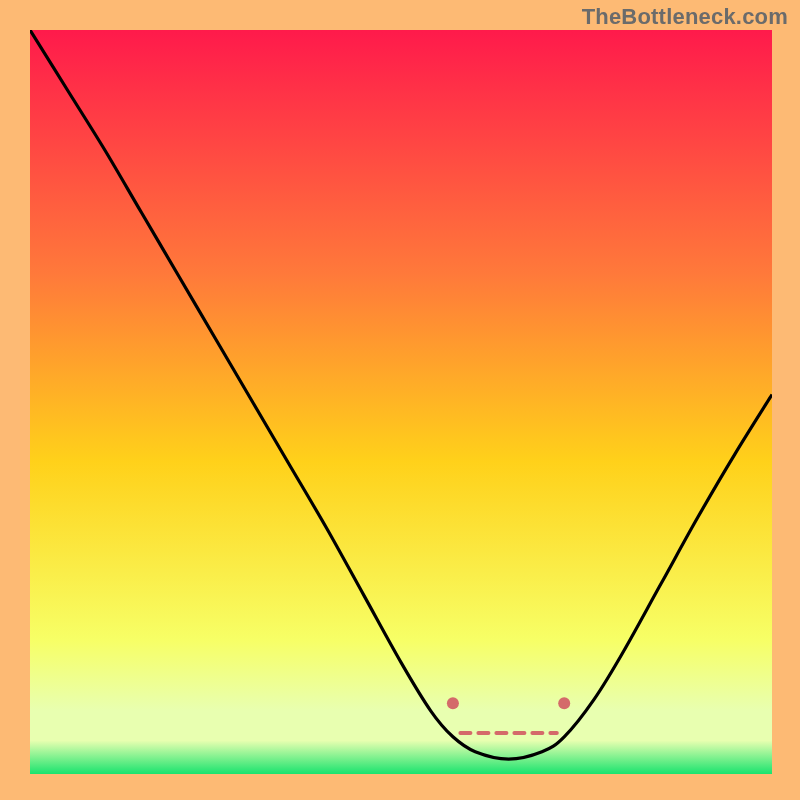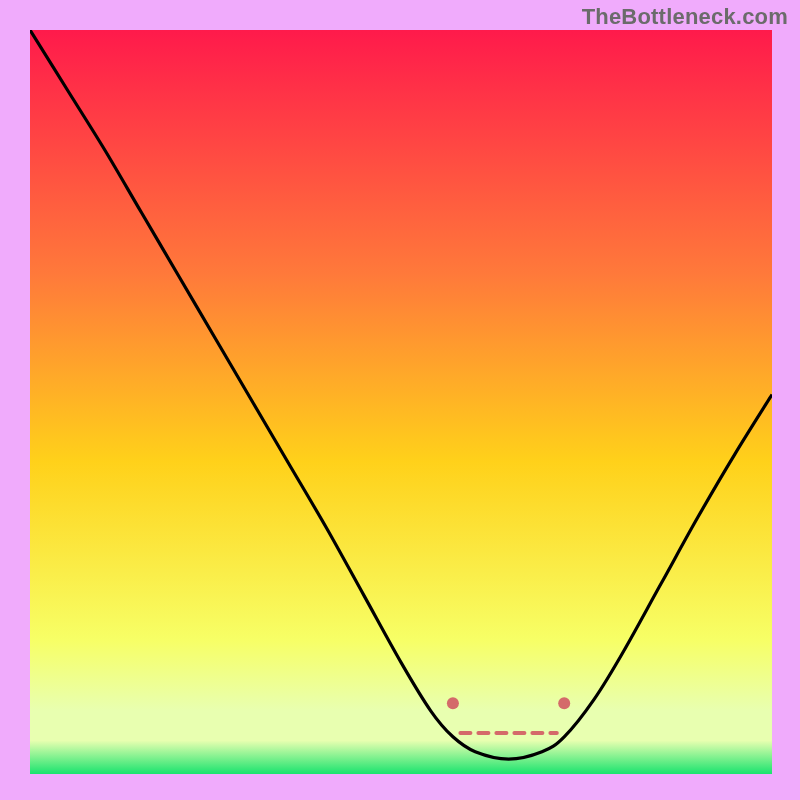--- a/index.html
+++ b/index.html
@@ -8,21 +8,21 @@
     width: 800px;
     height: 800px;
     background: #000;
     overflow: hidden;
     font-family: Arial, Helvetica, sans-serif;
   }
   .stage {
     position: relative;
     width: 800px;
     height: 800px;
-    background: #f0abfc;
+    background: #fdba74;
   }
   .watermark {
     position: absolute;
     top: 4px;
     right: 12px;
     color: #6b6b6b;
     font-size: 22px;
     font-weight: 600;
     letter-spacing: 0.2px;
     user-select: none;

